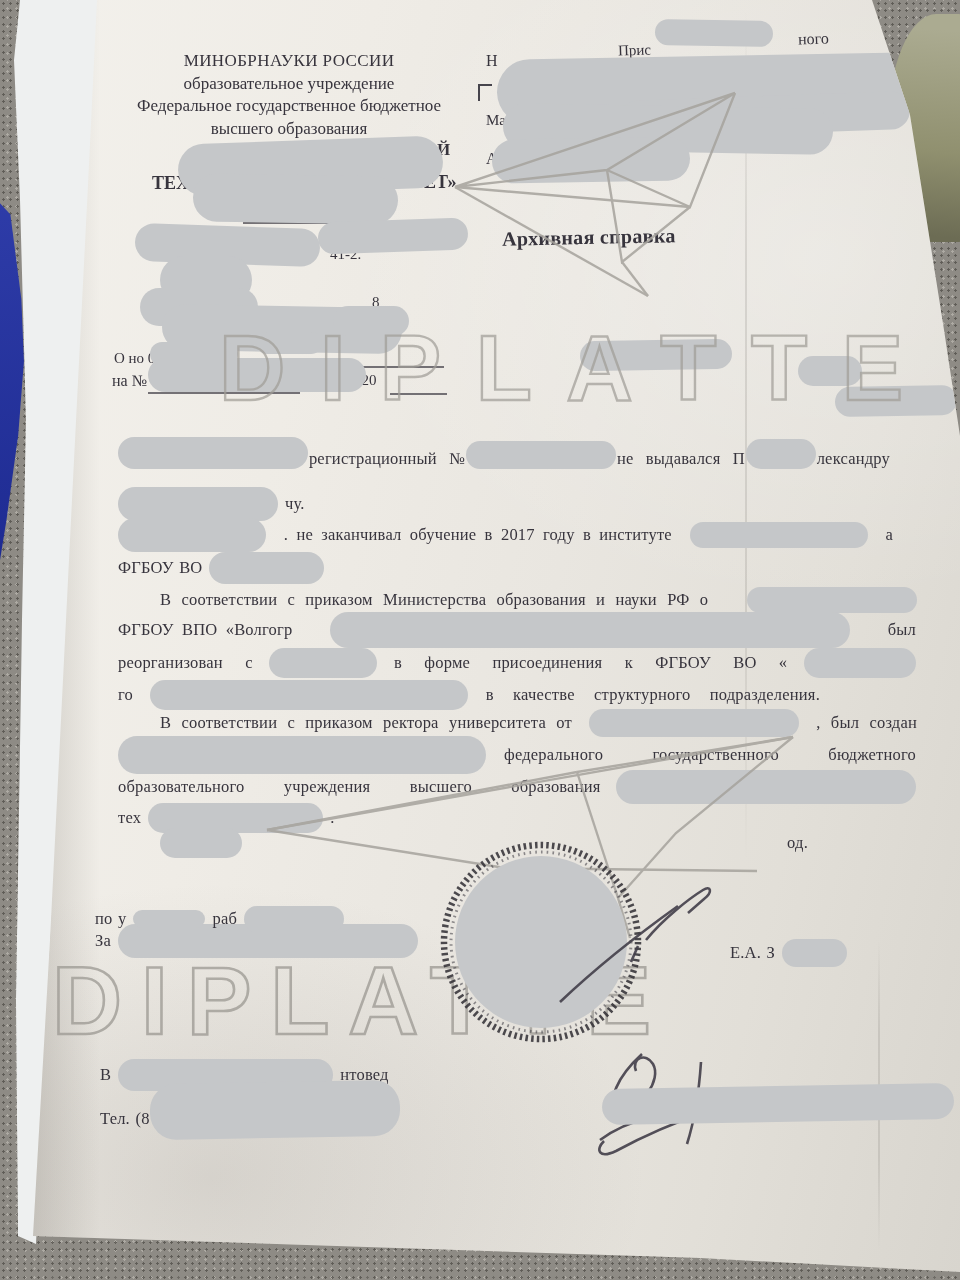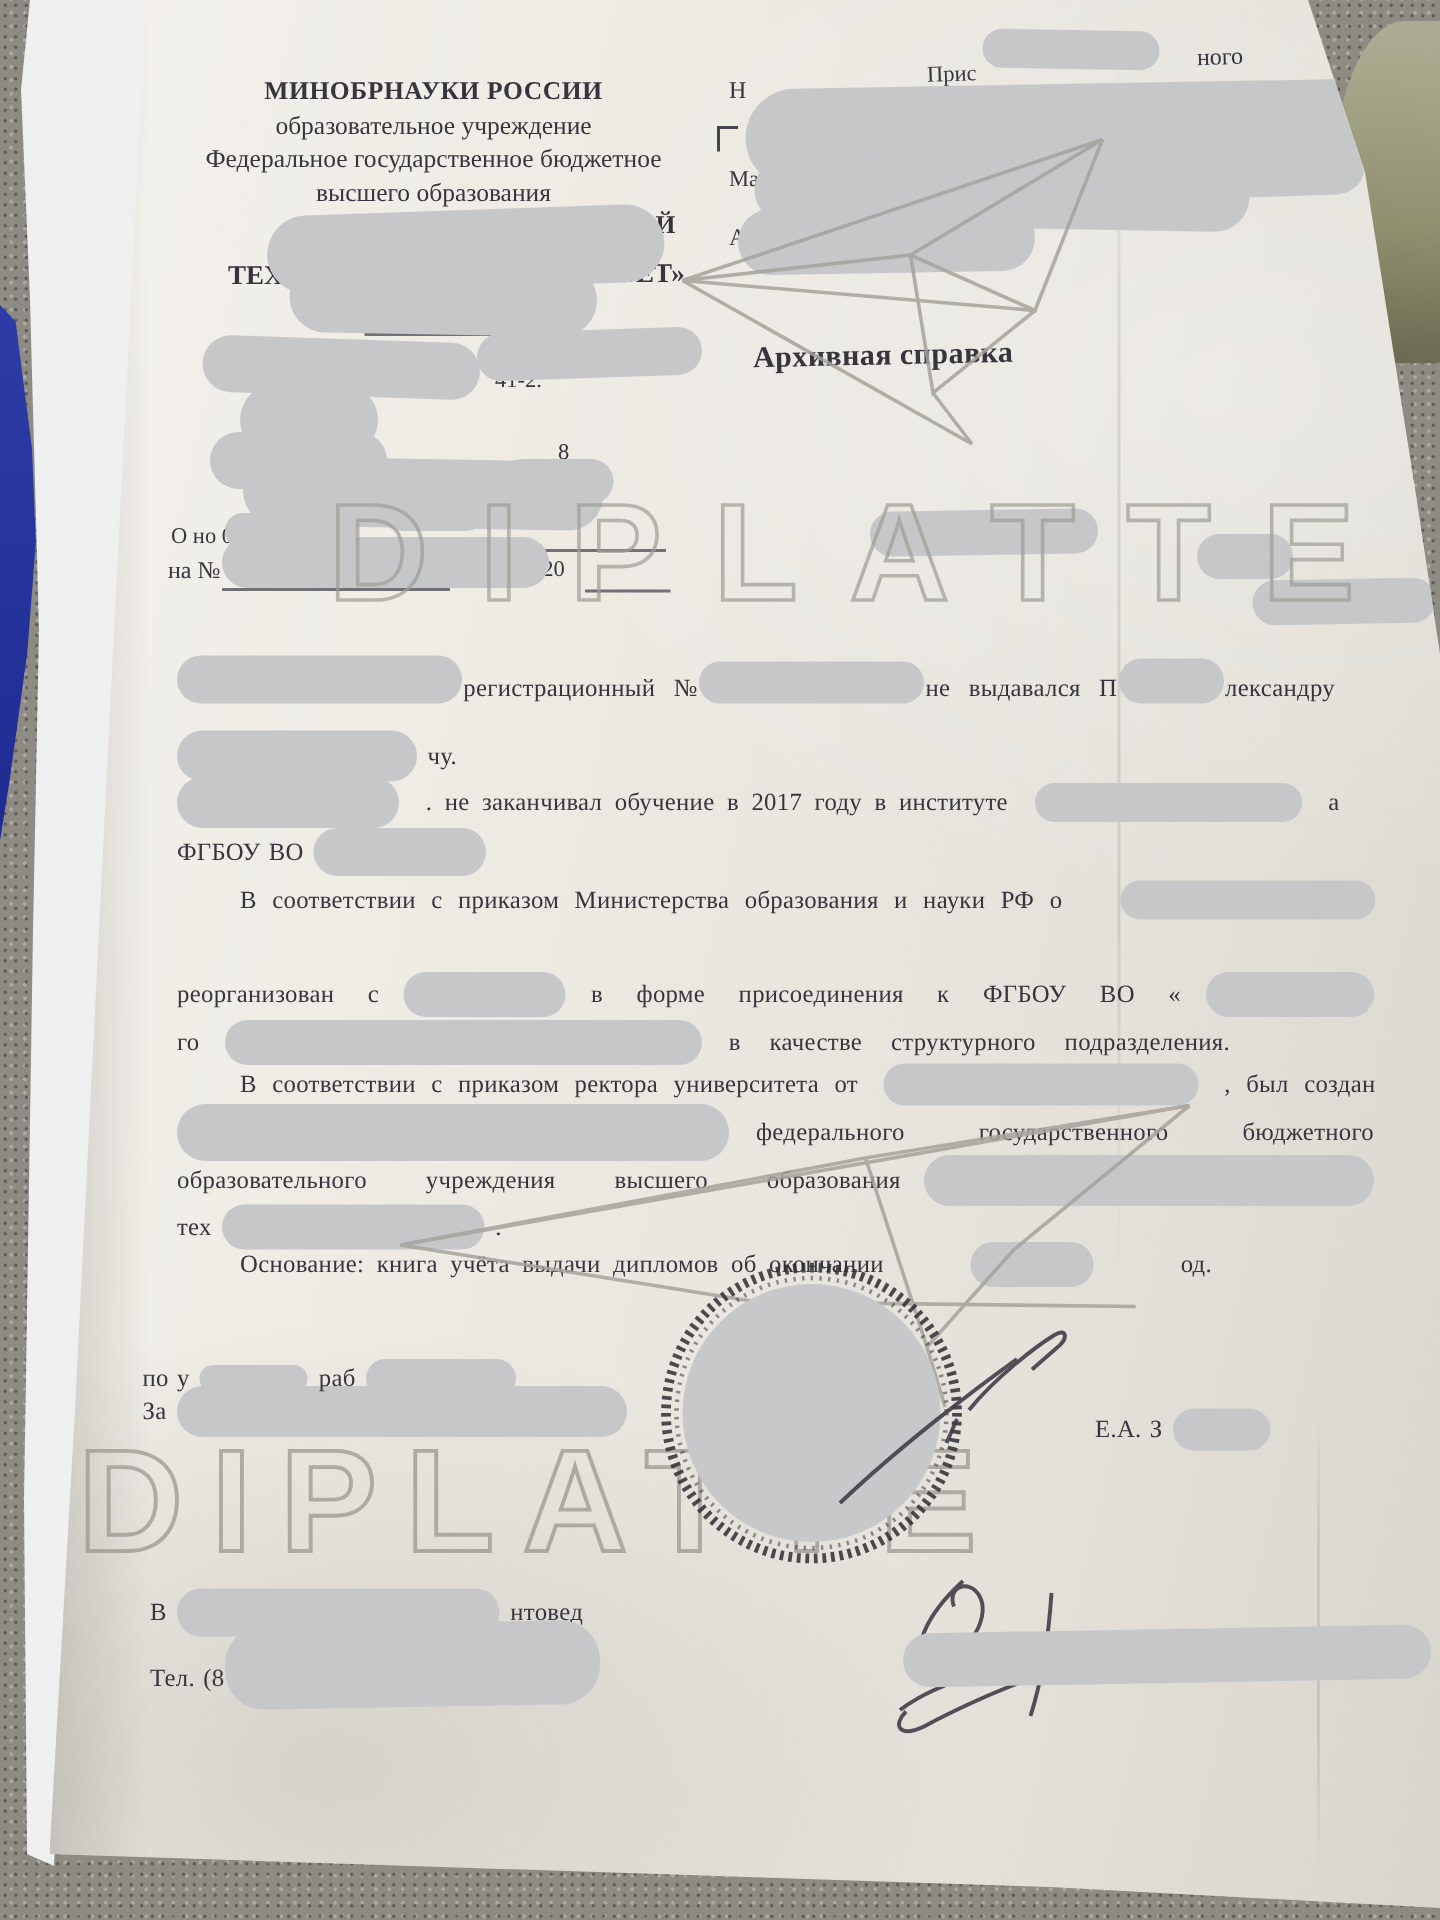--- a/index.html
+++ b/index.html
@@ -22,21 +22,21 @@
     background:
       radial-gradient(620px 420px at 22% 92%, rgba(130,125,118,.22), transparent 70%),
       radial-gradient(700px 500px at 85% 20%, rgba(255,255,255,.28), transparent 70%),
       linear-gradient(103deg,#f3f1ec 0%,#efece6 30%,#e9e6e0 55%,#e2dfd8 78%,#d8d5ce 100%);
     clip-path:polygon(97px 0,872px 0,910px 115px,944px 330px,960px 436px,960px 1272px,700px 1258px,33px 1236px,50px 940px,72px 500px,88px 185px);}
   .shade-left{position:absolute;left:30px;top:0;bottom:0;width:70px;z-index:1;
     background:linear-gradient(90deg,rgba(125,120,112,.30),rgba(125,120,112,0));}
   .crease{position:absolute;width:2px;z-index:1;background:linear-gradient(180deg,rgba(110,106,100,0),rgba(110,106,100,.18) 30%,rgba(110,106,100,.18) 70%,rgba(110,106,100,0));}
   .org{position:absolute;left:103px;top:50px;width:372px;text-align:center;
     font-size:17px;line-height:22.5px;z-index:2;}
-  .org .b1{font-weight:bold;letter-spacing:.4px;}
+  .org .b1{font-weight:normal;letter-spacing:.4px;}
   .doc-title{position:absolute;left:502px;top:226px;font-weight:bold;font-size:20px;
     letter-spacing:.3px;z-index:2;transform:rotate(-1.2deg);}
   .frag{position:absolute;white-space:nowrap;z-index:2;}
   .line{position:absolute;display:flex;justify-content:space-between;align-items:center;
     height:30px;font-size:16.5px;letter-spacing:.2px;white-space:nowrap;z-index:2;}
   .line.pack{justify-content:flex-start;gap:7px;text-align:center;}
   .tseg{white-space:nowrap;}
   .gblob{background:#c5c7c9;flex:0 0 auto;border-radius:999px;}
   .blob{position:absolute;background:#c5c7c9;}
   .rule{position:absolute;height:2px;background:rgba(62,60,68,.7);z-index:2;}
@@ -165,20 +165,25 @@
         <span class="tseg">а</span>
       </div>
       <div class="line pack" style="left: 118px; top: 553px; width: 330px; word-spacing: 1.2px;">
         <span class="tseg">ФГБОУ ВО</span>
         <span class="gblob" style="width: 115px; height: 32px;"></span>
       </div>
       <div class="line" style="left: 160px; top: 585px; width: 757px; word-spacing: 6px;">
         <span class="tseg">В соответствии с приказом Министерства образования и науки РФ о</span>
         <span class="gblob" style="width: 170px; height: 26px;"></span>
       </div>
+      <div class="line" style="left: 118px; top: 615px; width: 798px; word-spacing: 4px;">
+        <span class="tseg">ФГБОУ ВПО «Волгогр</span>
+        <span class="gblob" style="width: 520px; height: 36px;"></span>
+        <span class="tseg">был</span>
+      </div>
       <div class="line" style="left: 118px; top: 648px; width: 798px; word-spacing: 18px;">
         <span class="tseg">реорганизован с</span>
         <span class="gblob" style="width: 108px; height: 30px;"></span>
         <span class="tseg">в форме присоединения к ФГБОУ ВО «</span>
         <span class="gblob" style="width: 112px; height: 30px;"></span>
       </div>
       <div class="line" style="left: 118px; top: 680px; width: 702px; word-spacing: 15px;">
         <span class="tseg">го</span>
         <span class="gblob" style="width: 318px; height: 30px;"></span>
         <span class="tseg">в качестве структурного подразделения.</span>
@@ -195,21 +200,20 @@
       <div class="line" style="left: 118px; top: 772px; width: 798px; word-spacing: 35px;">
         <span class="tseg">образовательного учреждения высшего образования</span>
         <span class="gblob" style="width: 300px; height: 34px;"></span>
       </div>
       <div class="line pack" style="left: 118px; top: 803px; width: 240px; word-spacing: 1.2px;">
         <span class="tseg">тех</span>
         <span class="gblob" style="width: 175px; height: 30px;"></span>
         <span class="tseg">.</span>
       </div>
       <div class="line" style="left: 160px; top: 828px; width: 648px; word-spacing: 4px;">
-        <span class="tseg">Основание: книга учёта выдачи дипломов об окончании</span>
         <span class="gblob" style="width: 82px; height: 30px;"></span>
         <span class="tseg">од.</span>
       </div>
       <div class="line pack" style="left: 95px; top: 926px; width: 350px; word-spacing: 1.2px;">
         <span class="tseg">За</span>
         <span class="gblob" style="width: 300px; height: 34px;"></span>
       </div>
       <div class="line pack" style="left: 95px; top: 904px; width: 350px; word-spacing: 1.2px;">
         <span class="tseg">по у</span>
         <span class="gblob" style="width: 72px; height: 18px;"></span>

